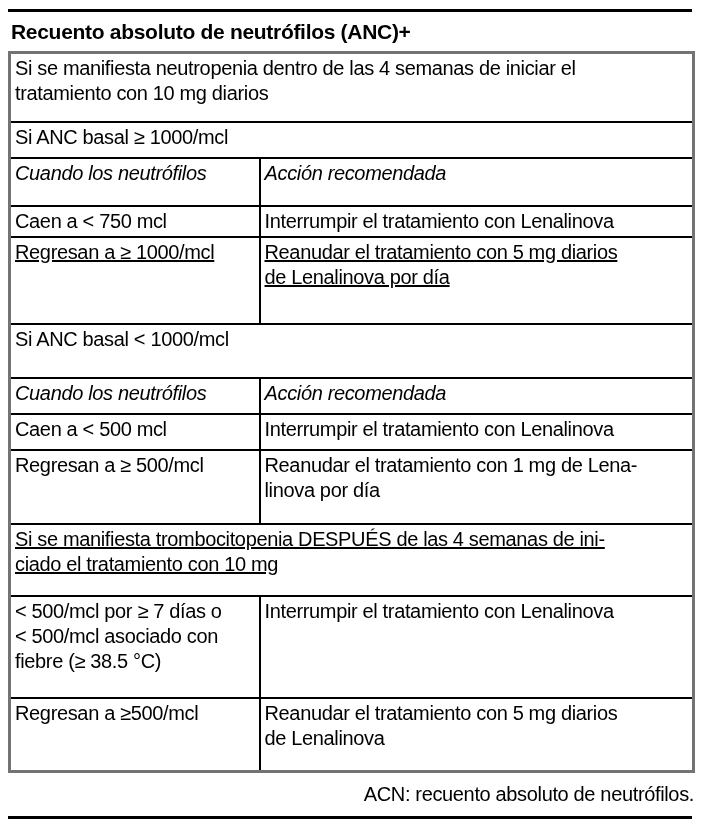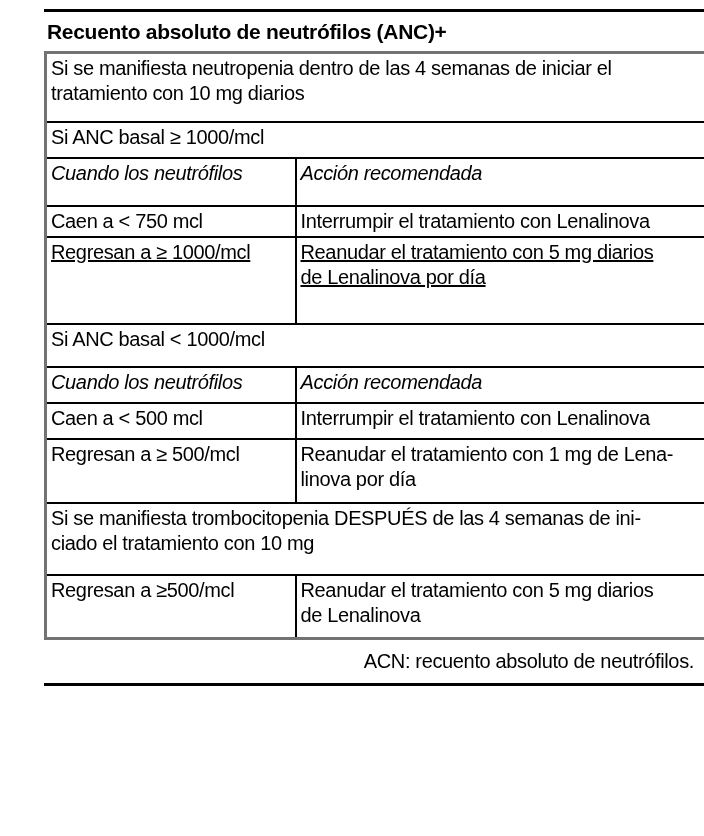--- a/index.html
+++ b/index.html
@@ -9,21 +9,20 @@
   }
   body {
     width: 704px;
     height: 836px;
     color: #000000;
     font-family: "Liberation Sans", sans-serif;
     overflow: hidden;
   }
   .page {
     padding: 9px 10px 0 8px;
-    margin-left: 36px;
   }
   .rule {
     width: 684px;
     height: 3px;
     background: #000000;
   }
   .title {
     font-weight: bold;
     font-size: 21px;
     line-height: 24px;
@@ -48,23 +47,23 @@
     white-space: pre-line;
     box-sizing: border-box;
     overflow: hidden;
   }
   tr.hdr td { font-style: italic; }
   tr.h69 td { height: 69px; }
   tr.h44 td { height: 36px; }
   tr.h48 td { height: 48px; }
   tr.h40 td { height: 28px; }
   tr.h75 td { height: 87px; text-decoration: underline; }
-  tr.h43 td { height: 43px; }
-  tr.h74 td { height: 64px; }
-  tr.h72 td { height: 72px; }
+  tr.h43 td { height: 54px; }
+  tr.h74 td { height: 74px; }
+  tr.h72 td { height: 72px; text-decoration: underline; }
   tr.h102 td { height: 102px; }
   .footnote {
     font-size: 20px;
     line-height: 25px;
     letter-spacing: -0.35px;
     padding: 9px 0 9px 3px;
     text-align: right;
   }
 </style>
 </head>
@@ -115,20 +114,26 @@
       </tr>
       <tr class="h74">
         <td>Regresan a ≥ 500/mcl</td>
         <td>Reanudar el tratamiento con 1 mg de Lena-
 linova por día</td>
       </tr>
       <tr class="h72">
         <td colspan="2">Si se manifiesta trombocitopenia DESPUÉS de las 4 semanas de ini-
 ciado el tratamiento con 10 mg</td>
       </tr>
+      <tr class="h102">
+        <td>&lt; 500/mcl por ≥ 7 días o
+&lt; 500/mcl asociado con
+fiebre (≥ 38.5 °C)</td>
+        <td>Interrumpir el tratamiento con Lenalinova</td>
+      </tr>
       <tr class="h74">
         <td>Regresan a ≥500/mcl</td>
         <td>Reanudar el tratamiento con 5 mg diarios
 de Lenalinova</td>
       </tr>
     </tbody>
   </table>
 
   <div class="footnote">ACN: recuento absoluto de neutrófilos.</div>
 

